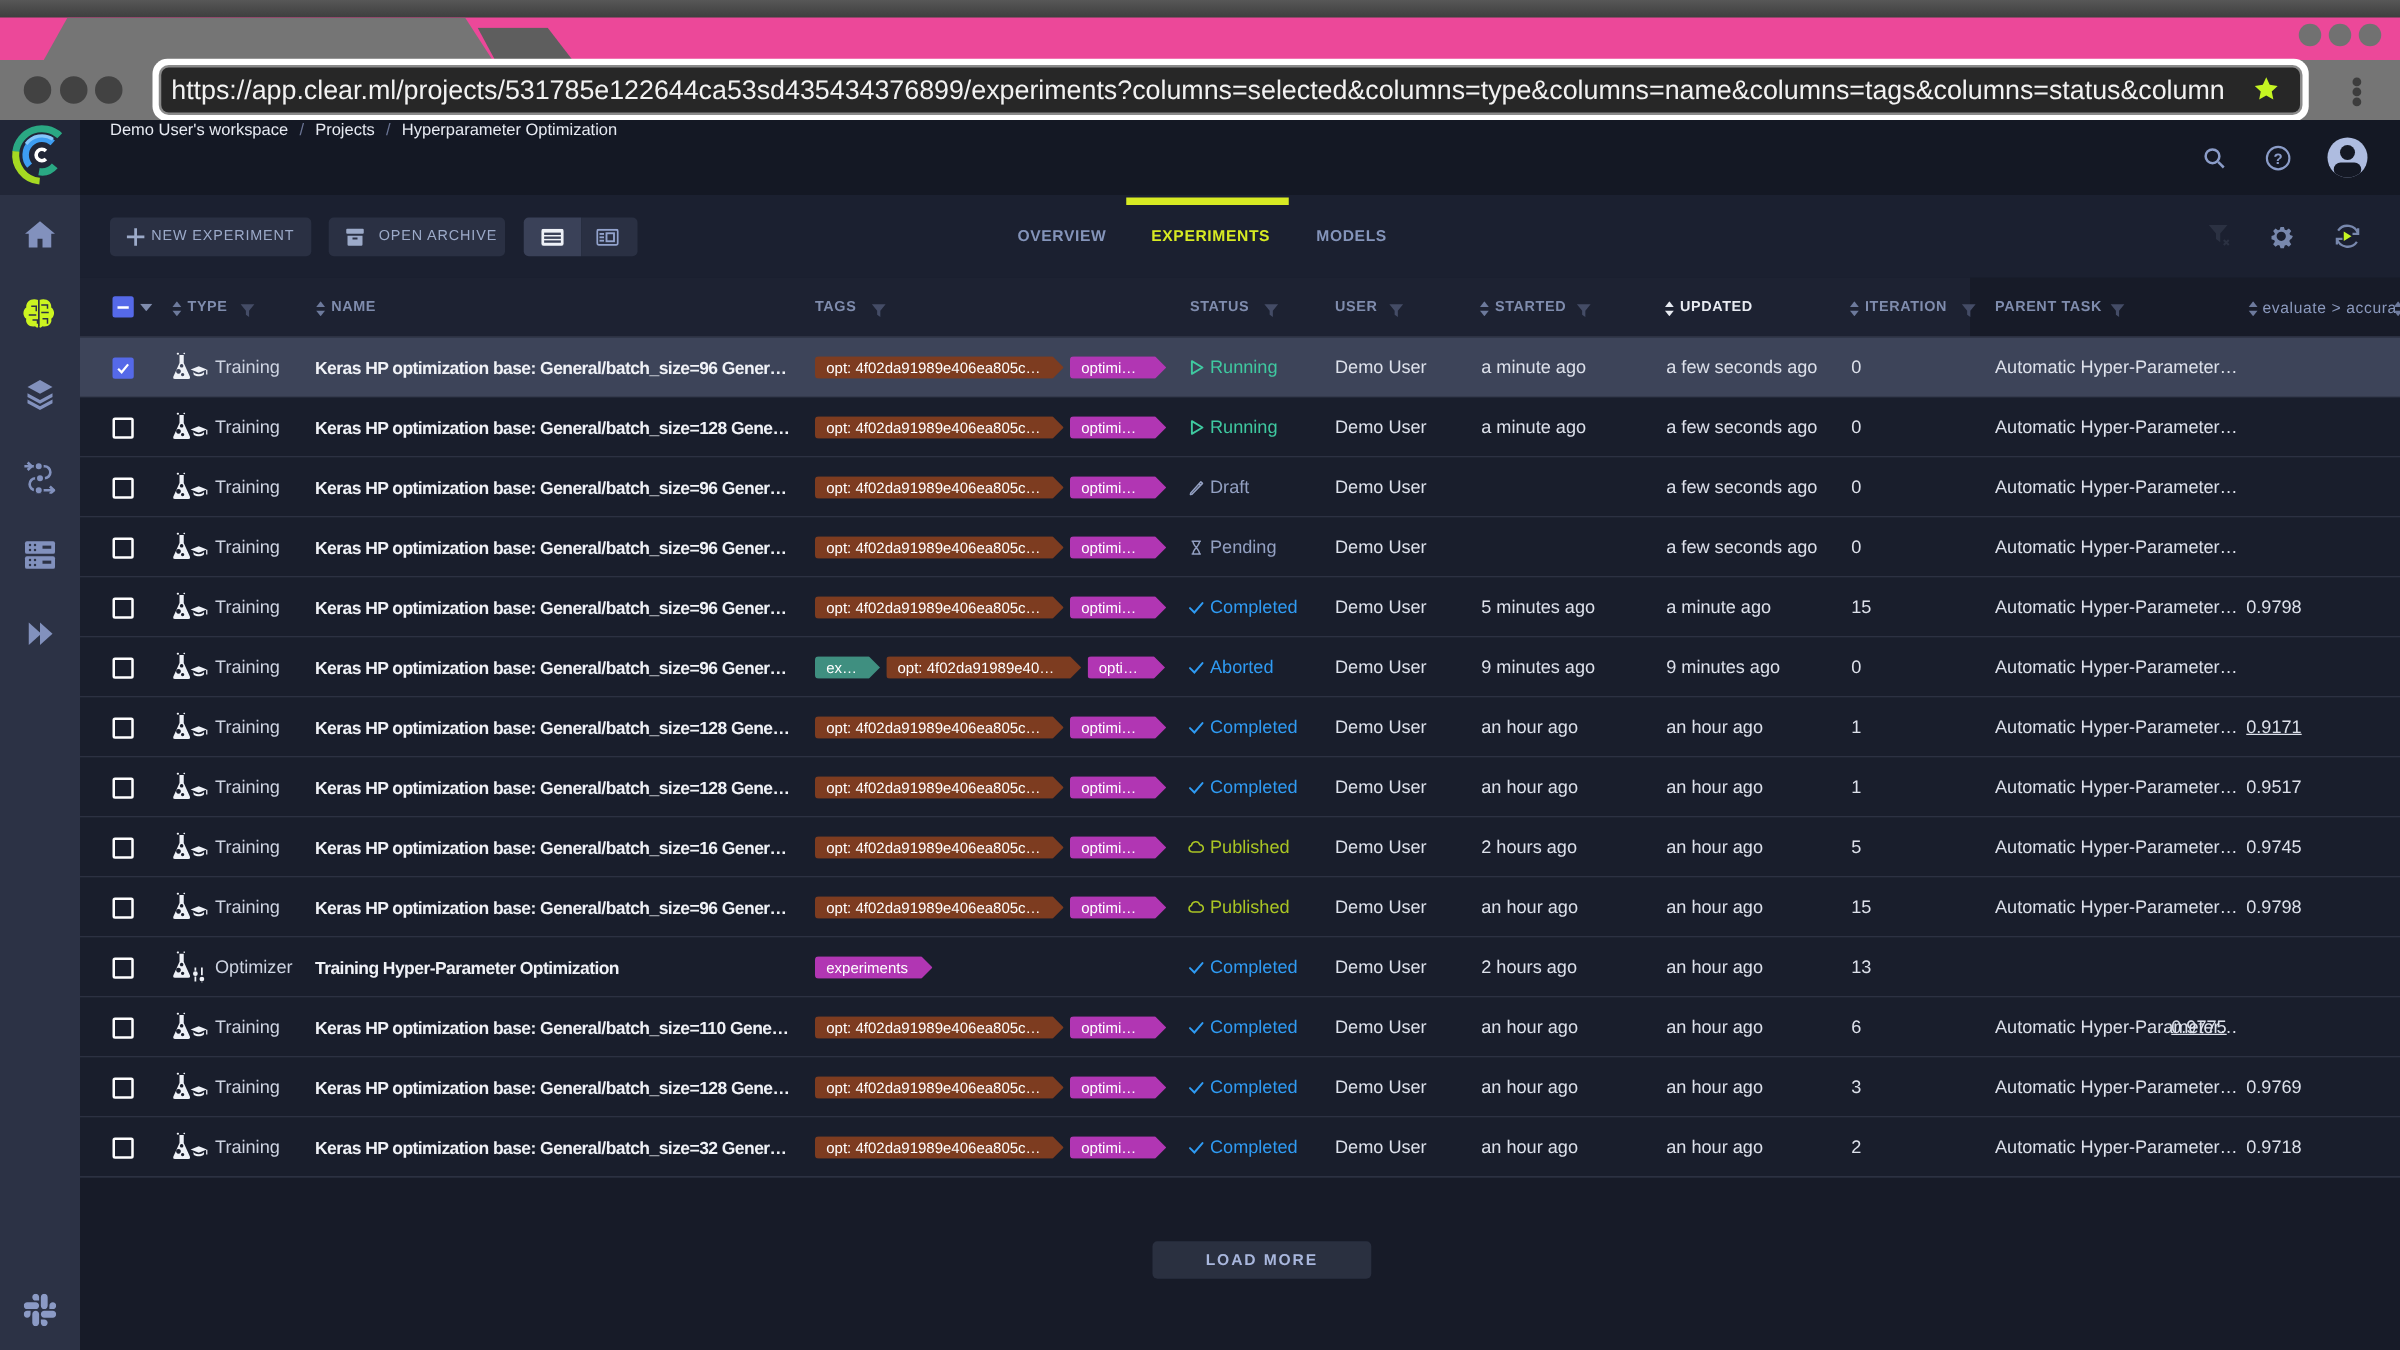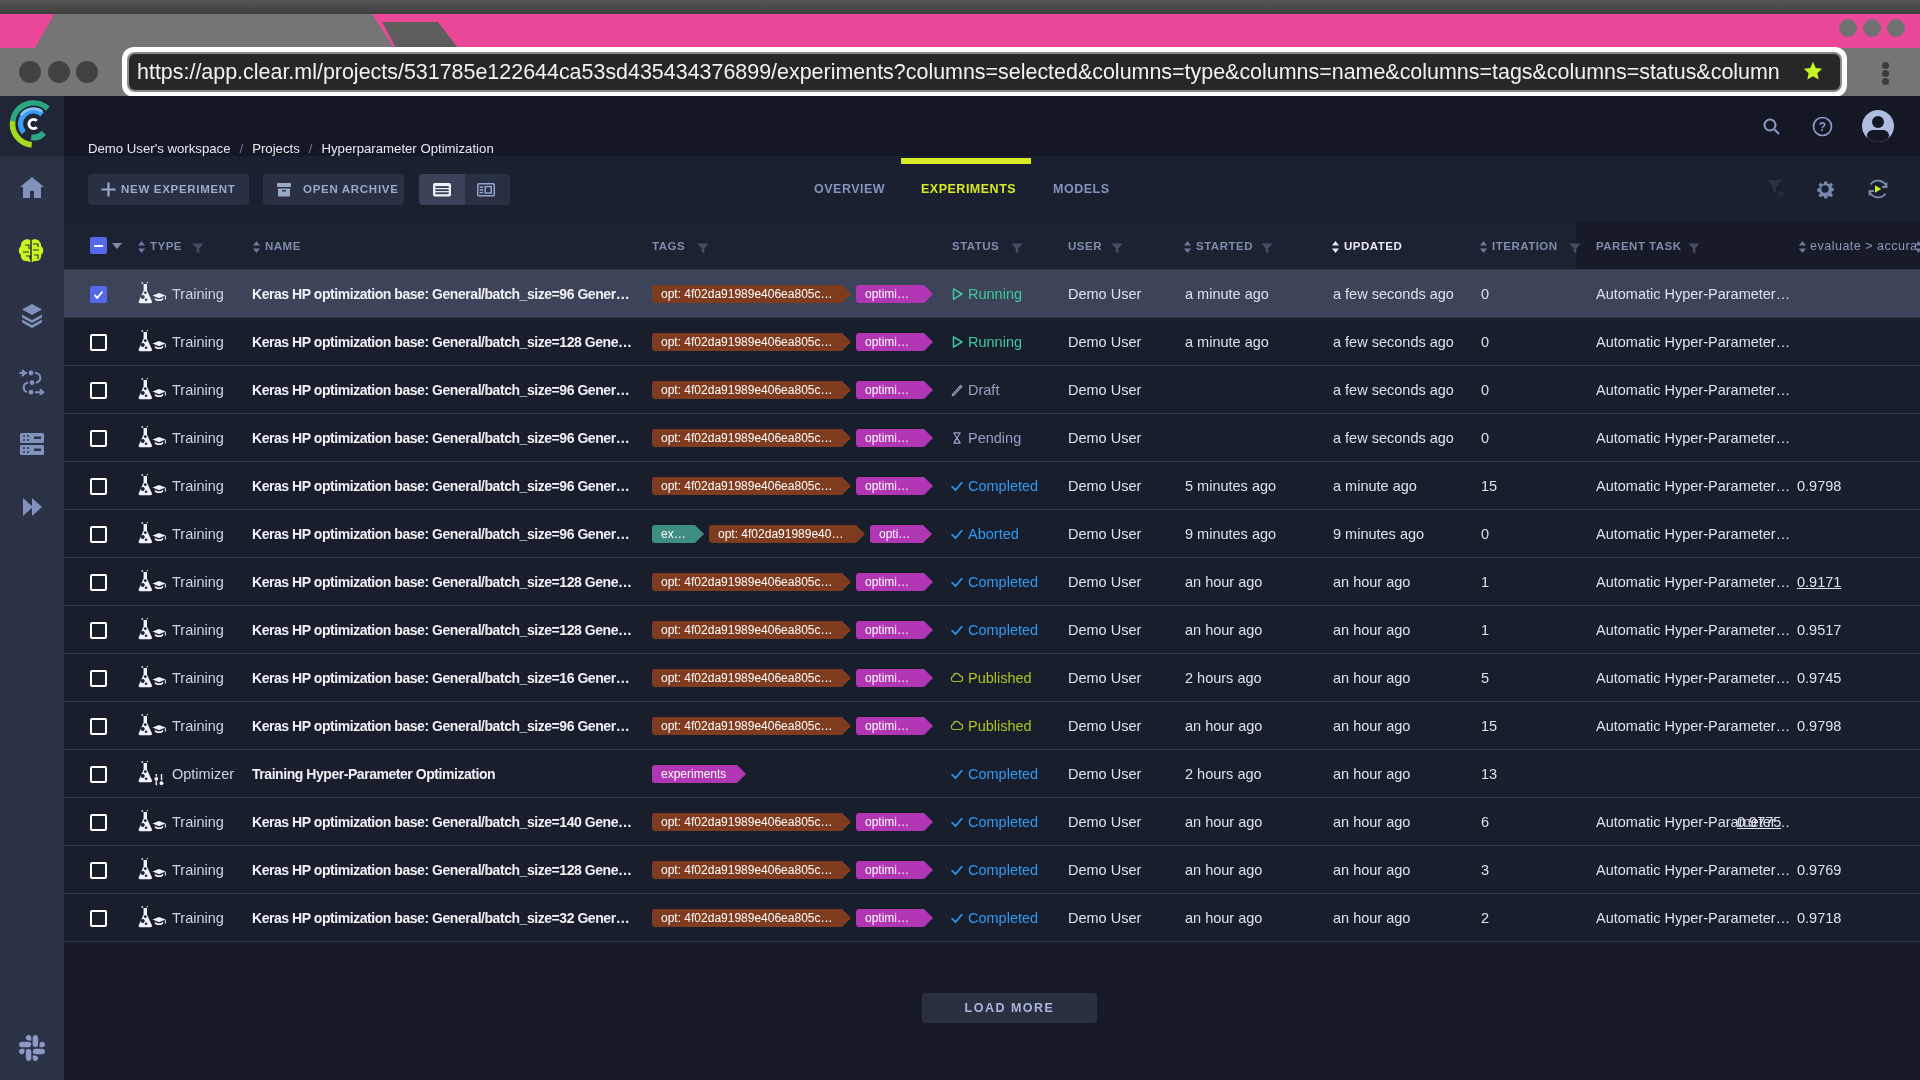--- a/index.html
+++ b/index.html
@@ -23,21 +23,21 @@
 
 
 #sidebar { position:absolute; left:0; top:96px; width:64px; height:984px; background:#2c3245; }
 #logocell { position:absolute; left:0; top:0; width:64px; height:60px; background:#212637; }
 .sicon { position:absolute; left:50%; transform:translateX(-50%); }
 #topbar { position:absolute; left:64px; top:96px; width:1856px; height:60px; background:#141824; }
 .crumb { color:#e7eaf2; font-size:13.2px; }
 .crumbsep { color:#6a7494; font-size:13.2px; padding:0 9px; }
 #bar2 { position:absolute; left:64px; top:156px; width:1856px; height:66px; background:#1b2030; }
 #tabind { position:absolute; left:837px; top:2px; width:130px; height:6px; background:#d7ea23; }
-.btn { position:absolute; top:18px; height:31px; background:#2a3043; border-radius:4px; color:#9caac9; font-size:11.5px; font-weight:bold; letter-spacing:0.7px; white-space:nowrap; }
+.btn { position:absolute; top:18px; height:31px; background:#2a3043; border-radius:4px; color:#9caac9; font-size:11.5px; font-weight:normal; letter-spacing:0.7px; white-space:nowrap; }
 .tabt { position:absolute; top:0; height:66px; line-height:66px; font-size:12.5px; font-weight:bold; letter-spacing:0.5px; color:#8494ba; }
 
 
 #thead { position:absolute; left:64px; top:222px; width:1512px; height:48px; background:#1d2232; color:#7f8cad; font-size:11.5px; font-weight:bold; }
 #thead .lbl { position:absolute; top:0; height:48px; line-height:48px; letter-spacing:0.5px; white-space:nowrap; }
 #rows { position:absolute; left:64px; top:270px; width:1856px; height:672px; }
 .row { position:absolute; left:0; width:1856px; height:48px; background:#191e2c; border-bottom:1px solid #333949; }
 .row.sel { background:#3d4459; }
 .cell { position:absolute; top:0; height:48px; line-height:48px; white-space:nowrap; }
 .ctext { color:#dde1eb; font-size:14.5px; }
@@ -156,21 +156,21 @@
     <g>
       <path d="M25.8 77.6c0 7.1-5.8 12.9-12.9 12.9S0 84.7 0 77.6s5.8-12.9 12.9-12.9h12.9v12.9zM32.3 77.6c0-7.1 5.8-12.9 12.9-12.9s12.9 5.8 12.9 12.9v32.3c0 7.1-5.8 12.9-12.9 12.9s-12.9-5.8-12.9-12.9V77.6z"></path>
       <path d="M45.2 25.8c-7.1 0-12.9-5.8-12.9-12.9S38.1 0 45.2 0s12.9 5.8 12.9 12.9v12.9H45.2zM45.2 32.3c7.1 0 12.9 5.8 12.9 12.9s-5.8 12.9-12.9 12.9H12.9C5.8 58.1 0 52.3 0 45.2s5.8-12.9 12.9-12.9h32.3z"></path>
       <path d="M97 45.2c0-7.1 5.8-12.9 12.9-12.9s12.9 5.8 12.9 12.9-5.8 12.9-12.9 12.9H97V45.2zM90.5 45.2c0 7.1-5.8 12.9-12.9 12.9s-12.9-5.8-12.9-12.9V12.9C64.7 5.8 70.5 0 77.6 0s12.9 5.8 12.9 12.9v32.3z"></path>
       <path d="M77.6 97c7.1 0 12.9 5.8 12.9 12.9s-5.8 12.9-12.9 12.9-12.9-5.8-12.9-12.9V97h12.9zM77.6 90.5c-7.1 0-12.9-5.8-12.9-12.9s5.8-12.9 12.9-12.9h32.3c7.1 0 12.9 5.8 12.9 12.9s-5.8 12.9-12.9 12.9H77.6z"></path>
     </g>
   </svg>
 </div>
 
 <div id="topbar">
-  <div class="abs" style="left:24px; top:0; height:60px; display:flex; align-items:flex-end;">
+  <div class="abs" style="left:24px; top:0; height:60px; display:flex; align-items:flex-start;">
     <span class="crumb">Demo User's workspace</span>
       <span class="crumbsep">/</span>
       <span class="crumb">Projects</span>
       <span class="crumbsep">/</span>
       <span class="crumb">Hyperparameter Optimization</span>
   </div>
   <svg style="position:absolute;left:1698px;top:21px;" width="19" height="19" viewBox="0 0 19 19">
       <g fill="none" stroke="#8b9cc8" stroke-width="2">
         <circle cx="8" cy="8" r="5.5"></circle>
         <path d="M12.5 12.5 L17 17"></path>
@@ -635,21 +635,21 @@
         <path fill-rule="evenodd" fill="#eef1f7" d="M5.6 2 L9 2 L9 8.4 L13.9 19.2 Q14.5 21.2 12.7 21.2 L1.9 21.2 Q0.1 21.2 0.7 19.2 L5.6 8.4 Z M4.8 13.1 a1.9 1.9 0 1 0 0.001 0 Z M8.1 16.4 a1.3 1.3 0 1 0 0.001 0 Z M7.3 9.2 a1.4 1.4 0 1 0 0.001 0 Z"></path>
         <circle cx="4.3" cy="0.9" r="0.9" fill="#eef1f7"></circle>
         <circle cx="9.4" cy="0.6" r="0.7" fill="#eef1f7"></circle>
         <g fill="#eef1f7">
           <path d="M14.5 13.6 L21 11 L27.5 13.6 L21 16.2 Z"></path>
           <path d="M16.8 15.2 C17.5 18 24.5 18 25.2 15.2 L25.2 17.4 C23.8 19.6 18.2 19.6 16.8 17.4 Z"></path>
           <path d="M26.9 13.8 l0 3.8 l1 0 l0 -3.8 Z"></path>
         </g>
       </svg>
       <div class="cell ctype" style="left:108px;">Training</div>
-      <div class="cell cname" style="left:188px;">Keras HP optimization base: General/batch_size=140 Gene…</div>
+      <div class="cell cname" style="left:188px;">Keras HP optimization base: General/batch_size=110 Gene…</div>
       <div class="cell" style="left:588px; display:flex; align-items:center; height:48px;">
         <span class="tag rust" style="width:199px;">opt: 4f02da91989e406ea805c…</span>
         <span class="tag mag" style="width:77px;">optimi…</span>
       </div>
       <div class="cell status" style="left:888px; color:#2f9bf3;"><svg width="16" height="16" viewBox="0 0 16 16" style="position:absolute;left:-3px;top:16px;">
           <path d="M3 8.5 L6.5 12 L13 4.5" fill="none" stroke="#2f9bf3" stroke-width="1.6" stroke-linecap="round"></path>
         </svg><span style="padding-left:16px;">Completed</span></div>
       <div class="cell ctext" style="left:1004px;">Demo User</div>
       <div class="cell ctext" style="left:1121px;">an hour ago</div>
       <div class="cell ctext" style="left:1269px;">an hour ago</div>

